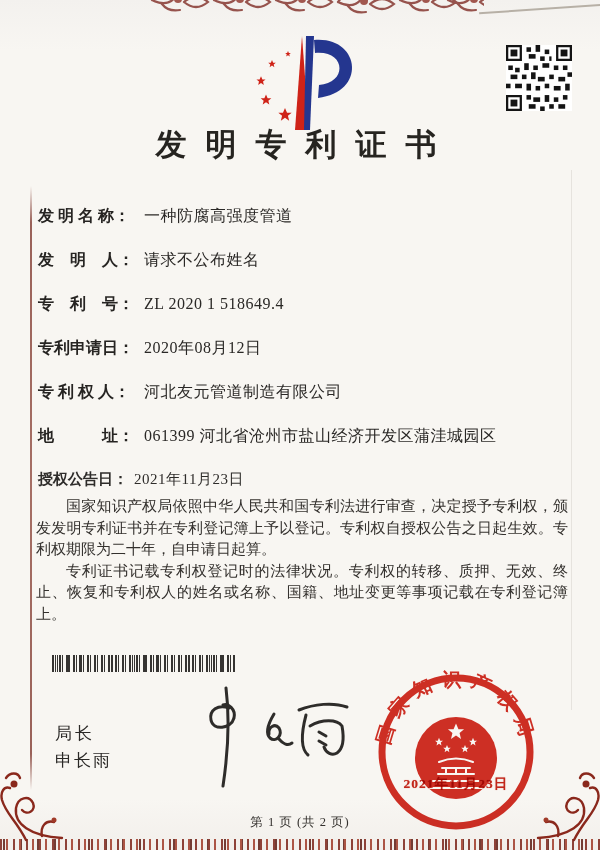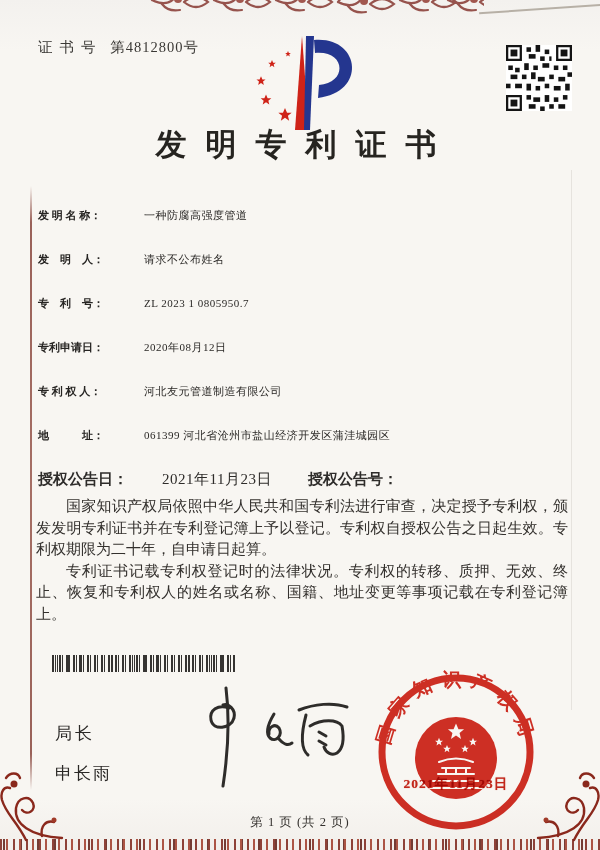--- a/index.html
+++ b/index.html
@@ -35,42 +35,42 @@
   .cert-no .val { margin-left:4px; letter-spacing:1px; }
   .logo { position:absolute; left:236px; top:34px; width:132px; height:100px; }
   .qr { position:absolute; left:506px; top:45px; width:66px; height:66px; }
   .title {
     position:absolute; left:0; top:124px; width:592px; text-align:center;
     font-size:31px; font-weight:bold; letter-spacing:19px; text-indent:19px;
     color:#262420;
   }
   
   .fields { position:absolute; left:38px; top:204px; width:534px; }
-  .frow { display:flex; align-items:center; margin-bottom:21px; font-size:11px; line-height:23px; }
+  .frow { display:flex; align-items:center; margin-bottom:21px; font-size:16px; line-height:23px; }
   .frow .flabel { flex:0 0 106px; color:#262422; font-weight:600; white-space:pre; }
   .frow .fvalue { color:#2a2826; letter-spacing:.5px; }
   .grant-row { display:flex; font-size:15px; line-height:23px; }
-  .grant-row .pair { display:flex;gap:28px; }
+  .grant-row .pair { display:flex; }
   .grant-row .pair.second { margin-left:36px; }
   .grant-row .flabel { font-weight:600; }
   .grant-row .fvalue { margin-left:6px; letter-spacing:.5px; }
   
   .body-paras { position:absolute; left:36px; top:496px; width:532px; font-size:15px; line-height:21.5px; color:#33302d; text-align:justify; }
   .body-paras p { text-indent:2em; }
   
   .barcode {
     position:absolute; left:52px; top:655px; width:183px; height:17px; opacity:.88;
     background-image:
       repeating-linear-gradient(90deg,#1c1a18 0 2px,rgba(0,0,0,0) 2px 3px,#1c1a18 3px 4px,rgba(0,0,0,0) 4px 7px),
       repeating-linear-gradient(90deg,rgba(0,0,0,0) 0 5px,#1c1a18 5px 6px,rgba(0,0,0,0) 6px 11px);
   }
   
   .signer { position:absolute; left:55px; top:722px; font-size:17px; color:#2b2927; }
   .signer .role { letter-spacing:3px; }
-  .signer .name { margin-top:17px; letter-spacing:2px; }
+  .signer .name { margin-top:4px; letter-spacing:2px; }
   .signature-svg { position:absolute; left:182px; top:682px; width:176px; height:116px; }
   
   .seal-svg { position:absolute; left:372px; top:668px; width:168px; height:168px; opacity:.93; mix-blend-mode:multiply; }
   .seal-date {
     position:absolute; left:375px; top:775px; width:162px; text-align:center;
     font-size:13.5px; font-weight:600; color:#c8281c; letter-spacing:1px;
     mix-blend-mode:multiply; text-shadow:0 0 1px rgba(200,40,28,.55);
   }
   
   .footer-page { position:absolute; left:0; top:814px; width:600px; text-align:center; font-size:12.5px; color:#33302d; letter-spacing:1px; }
@@ -92,24 +92,20 @@
       <use href="#motif" x="124"></use>
       <use href="#motif" x="186" y="2"></use>
       <use href="#motif" x="248"></use>
       <use href="#motif" x="296"></use>
     </g>
   </svg>
   <div class="paper-edge"></div>
   <div class="edge-line-left"></div>
   <div class="fold-line"></div>
 
-  <div class="cert-no">
-    <span class="lbl">证书号</span>
-    <span class="val">第4812800号</span>
-  </div>
 
   <svg class="logo" viewBox="0 0 132 100">
     <defs>
       <path id="starL" d="M0,-10 L2.9,-3.1 L9.5,-3.1 L4.2,1.2 L5.9,8.1 L0,4 L-5.9,8.1 L-4.2,1.2 L-9.5,-3.1 L-2.9,-3.1 Z"></path>
     </defs>
     <g fill="#cf2318">
       <use href="#starL" transform="translate(52,20) scale(0.30)"></use>
       <use href="#starL" transform="translate(36,30) scale(0.40)"></use>
       <use href="#starL" transform="translate(25,47) scale(0.48)"></use>
       <use href="#starL" transform="translate(30,66) scale(0.56)"></use>
@@ -176,41 +172,40 @@
     <div class="frow">
       <span class="flabel">发 明 名 称：</span>
       <span class="fvalue">一种防腐高强度管道</span>
     </div>
     <div class="frow">
       <span class="flabel">发　明　人：</span>
       <span class="fvalue">请求不公布姓名</span>
     </div>
     <div class="frow">
       <span class="flabel">专　利　号：</span>
-      <span class="fvalue">ZL 2023 1 0805950.7</span>
+      <span class="fvalue">ZL 2020 1 518649.4</span>
     </div>
     <div class="frow">
       <span class="flabel">专利申请日：</span>
       <span class="fvalue">2020年08月12日</span>
     </div>
     <div class="frow">
       <span class="flabel">专 利 权 人：</span>
       <span class="fvalue">河北友元管道制造有限公司</span>
     </div>
     <div class="frow">
       <span class="flabel">地　　　址：</span>
       <span class="fvalue">061399 河北省沧州市盐山经济开发区蒲洼城园区</span>
     </div>
     <div class="grant-row">
       <span class="pair">
         <span class="flabel">授权公告日：</span>
         <span class="fvalue">2021年11月23日</span>
       </span>
       <span class="pair second">
-        <span class="flabel">授权公告号：</span>
       </span>
     </div>
   </div>
 
   <div class="body-paras">
     <p>国家知识产权局依照中华人民共和国专利法进行审查，决定授予专利权，颁发发明专利证书并在专利登记簿上予以登记。专利权自授权公告之日起生效。专利权期限为二十年，自申请日起算。</p>
     <p>专利证书记载专利权登记时的法律状况。专利权的转移、质押、无效、终止、恢复和专利权人的姓名或名称、国籍、地址变更等事项记载在专利登记簿上。</p>
   </div>
 
   <div class="barcode"></div>

